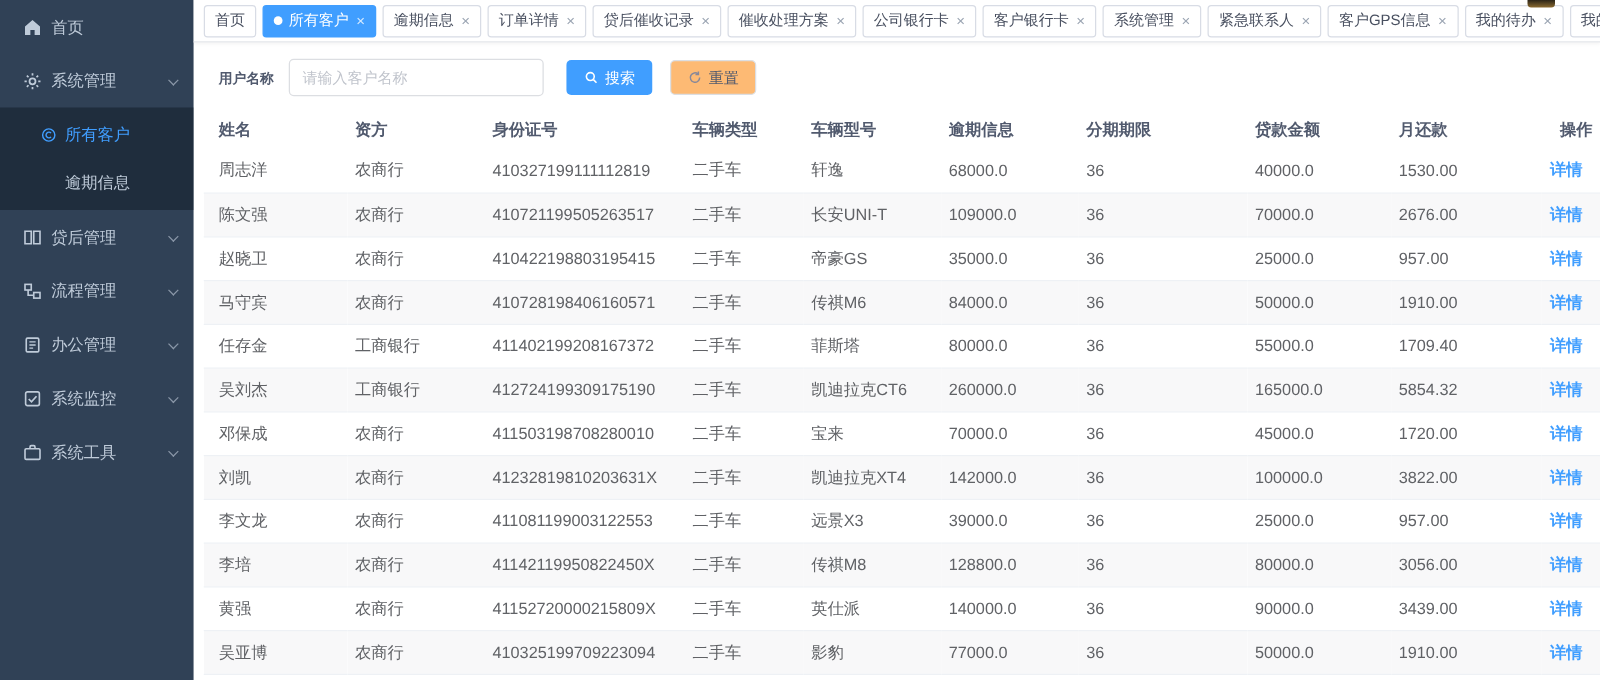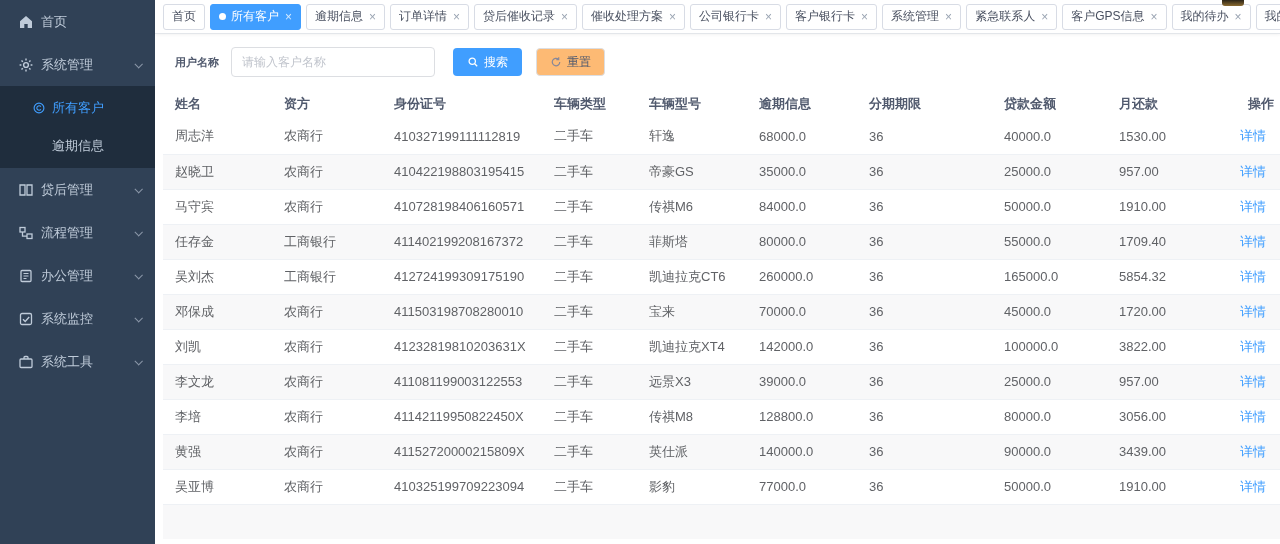--- a/index.html
+++ b/index.html
@@ -86,21 +86,21 @@
   }
   thead th:first-child { padding-left: 12px; }
   thead th:last-child { text-align: right; }
   tbody td {
     height: 35px; padding: 0 6px; color: #606266;
     border-bottom: 1px solid #eef1f5;
     white-space: nowrap; overflow: hidden; text-overflow: ellipsis;
   }
   tbody td:first-child { padding-left: 12px; }
   tbody tr:nth-child(even) { background: #f8f8f9; }
-  td.action { text-align: right; padding-right: 14px; }
+  td.action { text-align: right; padding-right: 14px; font-weight: bold; }
   .link { color: #409eff; cursor: pointer; text-decoration: none; }
   tr.partial td { vertical-align: top; padding-top: 2px; border-bottom: none; }
 </style>
 </head>
 <body>
 
 <aside class="sidebar">
   <nav id="side-nav">
       <div class="side-item">
         <span class="icon ">
@@ -302,20 +302,32 @@
             <td>410327199111112819</td>
             <td>二手车</td>
             <td>轩逸</td>
             <td>68000.0</td>
             <td>36</td>
             <td>40000.0</td>
             <td>1530.00</td>
             <td class="action"><a class="link">详情</a></td>
           </tr>
           <tr>
+            <td>陈文强</td>
+            <td>农商行</td>
+            <td>410721199505263517</td>
+            <td>二手车</td>
+            <td>长安UNI-T</td>
+            <td>109000.0</td>
+            <td>36</td>
+            <td>70000.0</td>
+            <td>2676.00</td>
+            <td class="action"><a class="link">详情</a></td>
+          </tr>
+          <tr>
             <td>赵晓卫</td>
             <td>农商行</td>
             <td>410422198803195415</td>
             <td>二手车</td>
             <td>帝豪GS</td>
             <td>35000.0</td>
             <td>36</td>
             <td>25000.0</td>
             <td>957.00</td>
             <td class="action"><a class="link">详情</a></td>

